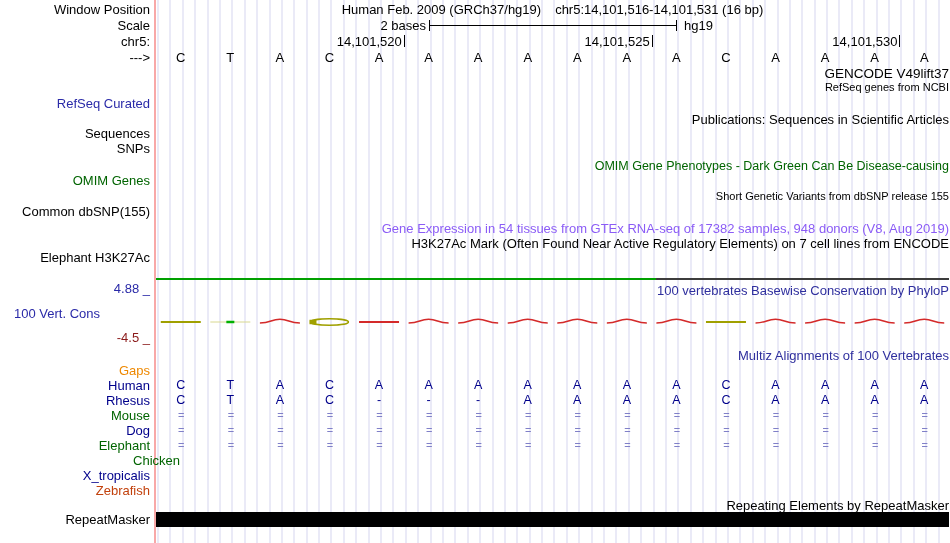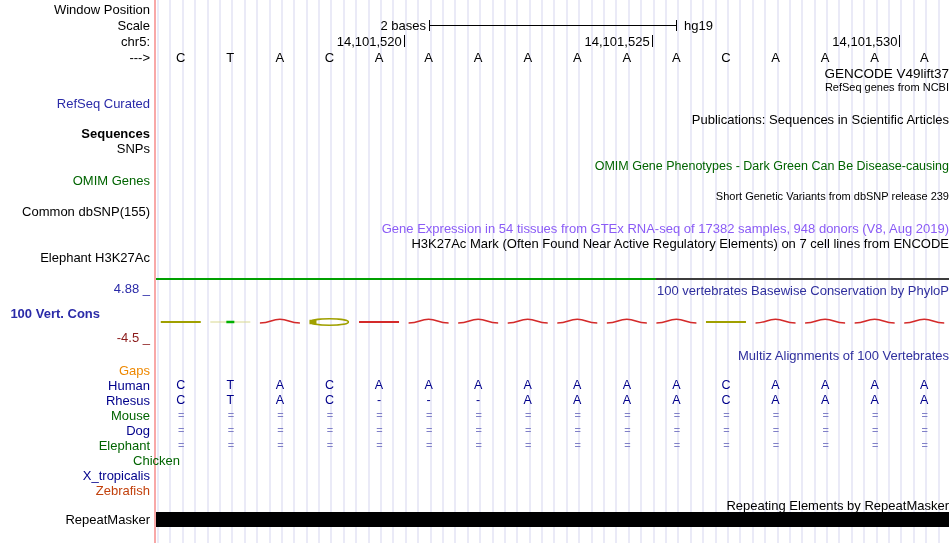--- a/index.html
+++ b/index.html
@@ -4,21 +4,21 @@
 <style>
   html,body{margin:0;padding:0;background:#fff;}
   #app{position:relative;width:950px;height:543px;background:#fff;
        font-family:"Liberation Sans",sans-serif;overflow:hidden;color:#000;}
   .grid{position:absolute;top:0;bottom:0;left:156px;width:793px;
         background:repeating-linear-gradient(to right,#d4d4ee 0 1px,transparent 1px 12.390625px);
         background-position:1.5px 0;z-index:0;}
   .pink-line{position:absolute;top:0;bottom:0;left:154px;width:2px;background:#f8a8a8;z-index:1;}
   .llabel{position:absolute;left:0;width:150px;text-align:right;font-size:13px;
           transform:translateY(-50%);white-space:nowrap;z-index:3;}
-  .llabel.narrow{width:100px;font-weight:bold;}
+  .llabel.narrow{width:100px;}
   .ctitle{position:absolute;left:156px;width:793px;text-align:right;
           transform:translateY(-50%);white-space:nowrap;z-index:3;}
   .cell{position:absolute;transform:translate(-50%,-50%);white-space:nowrap;z-index:3;
         font-size:13px;}
   .cell.aln{font-size:12.5px;}
   .cell.eq{font-size:11px;letter-spacing:-1px;}
   .hdr{position:absolute;left:156px;width:793px;top:9px;transform:translateY(-50%);
        text-align:center;font-size:13px;white-space:nowrap;z-index:3;}
   .hdr .sep{display:inline-block;width:14px;}
   .scale-text{position:absolute;transform:translateY(-50%);font-size:13px;z-index:3;white-space:nowrap;}
@@ -30,49 +30,52 @@
   #cons-svg{position:absolute;left:156px;top:310px;z-index:2;}
   .rm-bar{position:absolute;left:156px;top:512px;width:793px;height:15px;background:#000;z-index:3;}
 </style>
 </head>
 <body>
 
 <div id="app">
   <div class="grid"></div>
   <div class="pink-line"></div>
 
+  <div class="hdr">
+    <span>Human Feb. 2009 (GRCh37/hg19)</span><span class="sep"></span><span>chr5:14,101,516-14,101,531 (16 bp)</span>
+  </div>
 
   <div class="scale-text" style="left:346px;width:80px;top:25px;text-align:right">2 bases</div>
   <div class="scale-line" style="left:429px;top:25px;width:248px;height:1px"></div>
   <div class="scale-line" style="left:429px;top:20px;width:1px;height:11px"></div>
   <div class="scale-line" style="left:676px;top:20px;width:1px;height:11px"></div>
   <div class="scale-text" style="left:684px;top:25px">hg19</div>
 
   <div id="left-labels">
       <div class="llabel" style="top: 9px; color: rgb(0, 0, 0);">Window Position</div>
       <div class="llabel" style="top: 25px; color: rgb(0, 0, 0);">Scale</div>
       <div class="llabel" style="top: 41px; color: rgb(0, 0, 0);">chr5:</div>
       <div class="llabel" style="top: 57px; color: rgb(0, 0, 0);">---&gt;</div>
       <div class="llabel" style="top: 103px; color: rgb(42, 42, 168);">RefSeq Curated</div>
-      <div class="llabel" style="top: 133px; color: rgb(0, 0, 0); font-weight: bold;">Sequences</div>
+      <div class="llabel" style="top: 133px; color: rgb(0, 0, 0);">Sequences</div>
       <div class="llabel" style="top: 148px; color: rgb(0, 0, 0);">SNPs</div>
       <div class="llabel" style="top: 180px; color: rgb(0, 100, 0);">OMIM Genes</div>
       <div class="llabel" style="top: 211px; color: rgb(0, 0, 0);">Common dbSNP(155)</div>
       <div class="llabel" style="top: 257px; color: rgb(0, 0, 0);">Elephant H3K27Ac</div>
       <div class="llabel" style="top: 288px; color: rgb(42, 42, 168);">4.88 _</div>
       <div class="llabel narrow" style="top: 313px; color: rgb(42, 42, 168);">100 Vert. Cons</div>
       <div class="llabel" style="top: 337px; color: rgb(139, 26, 26);">-4.5 _</div>
       <div class="llabel" style="top: 519px; color: rgb(0, 0, 0);">RepeatMasker</div>
     </div>
   <div id="center-titles">
       <div class="ctitle" style="top: 73px; font-size: 13.5px; color: rgb(0, 0, 0);">GENCODE V49lift37</div>
       <div class="ctitle" style="top: 87px; font-size: 11px; color: rgb(0, 0, 0);">RefSeq genes from NCBI</div>
       <div class="ctitle" style="top: 119px; font-size: 13px; color: rgb(0, 0, 0);">Publications: Sequences in Scientific Articles</div>
       <div class="ctitle" style="top: 166px; font-size: 12.5px; color: rgb(0, 100, 0);">OMIM Gene Phenotypes - Dark Green Can Be Disease-causing</div>
-      <div class="ctitle" style="top: 196px; font-size: 11px; color: rgb(0, 0, 0);">Short Genetic Variants from dbSNP release 239</div>
+      <div class="ctitle" style="top: 196px; font-size: 11px; color: rgb(0, 0, 0);">Short Genetic Variants from dbSNP release 155</div>
       <div class="ctitle" style="top: 228px; font-size: 13px; color: #8b5cf6;">Gene Expression in 54 tissues from GTEx RNA-seq of 17382 samples, 948 donors (V8, Aug 2019)</div>
       <div class="ctitle" style="top: 243px; font-size: 13px; color: rgb(0, 0, 0);">H3K27Ac Mark (Often Found Near Active Regulatory Elements) on 7 cell lines from ENCODE</div>
       <div class="ctitle" style="top: 290px; font-size: 13px; color: rgb(47, 47, 158);">100 vertebrates Basewise Conservation by PhyloP</div>
       <div class="ctitle" style="top: 355px; font-size: 13px; color: rgb(47, 47, 158);">Multiz Alignments of 100 Vertebrates</div>
       <div class="ctitle" style="top: 505px; font-size: 13px; color: rgb(0, 0, 0);">Repeating Elements by RepeatMasker</div>
     </div>
   <div id="ruler-row">
       <div class="ruler-label" style="left: 281.812px; top: 41px;">14,101,520</div>
       <div class="ruler-tick" style="left: 403.812px; top: 35px; height: 12px;"></div>
       <div class="ruler-label" style="left: 529.625px; top: 41px;">14,101,525</div>

